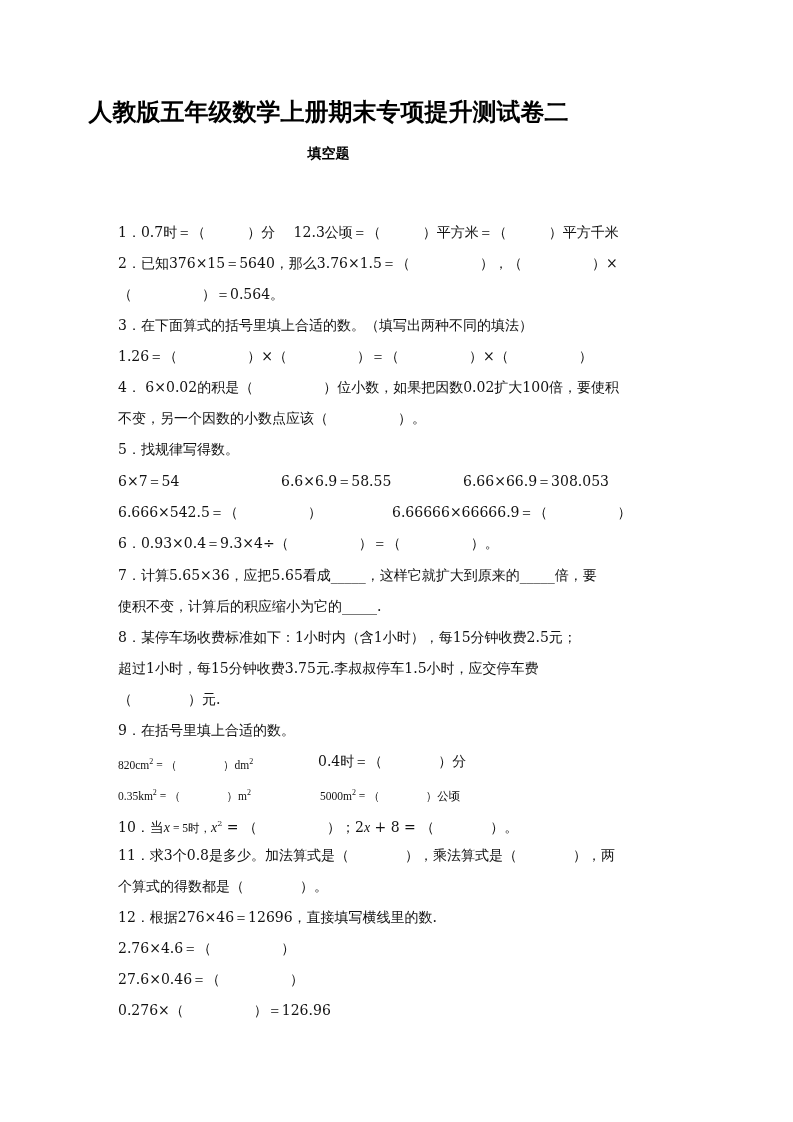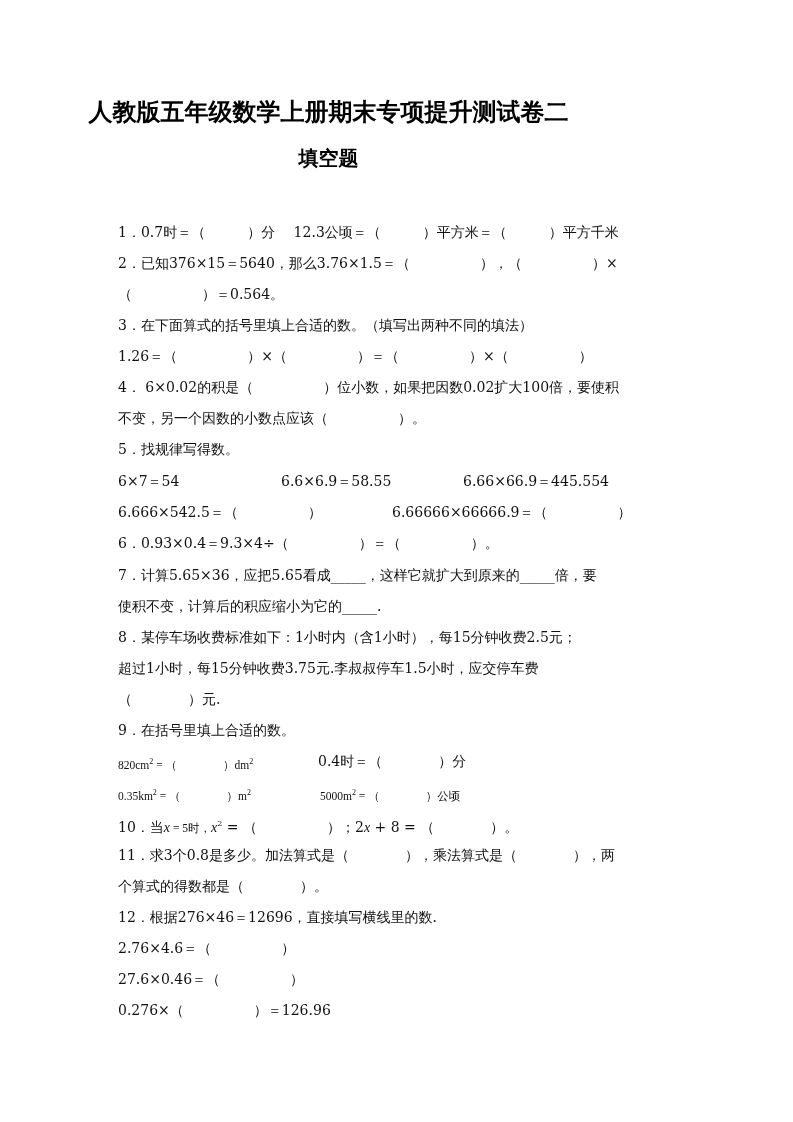--- a/index.html
+++ b/index.html
@@ -1,21 +1,21 @@
 <!DOCTYPE html>
 <html><head>
 <meta charset="utf-8">
 <style>
   html, body { margin:0; padding:0; background:#ffffff; }
   body { width:793px; height:1122px; position:relative; overflow:hidden;
          font-family:"DejaVu Serif","Liberation Serif",serif; color:#111; }
   .title { position:absolute; left:0; width:657px; text-align:center; font-weight:bold;
            font-family:"DejaVu Sans","Liberation Sans",sans-serif; color:#000; }
   .t1 { top:96px; font-size:24px; letter-spacing:0px; }
-  .t2 { top:145px; font-size:20px; }
+  .t2 { top:145px; font-size:14px; }
   .line { position:absolute; left:118px; font-size:14px; white-space:pre; line-height:18px; }
   .seg { position:absolute; white-space:pre; font-size:14px; line-height:18px; }
   .small { font-size:11.5px; font-family:"Liberation Serif","DejaVu Serif",serif; }
   sup { font-size:8px; }
   i { font-family:"Liberation Serif",serif; }
 </style>
 </head>
 <body>
 
 <div>
@@ -26,21 +26,21 @@
   <div class="line" style="top:254px">2．已知376×15＝5640，那么3.76×1.5＝（　　　　　），（　　　　　）×</div>
   <div class="line" style="top:285px">（　　　　　）＝0.564。</div>
   <div class="line" style="top:316px">3．在下面算式的括号里填上合适的数。（填写出两种不同的填法）</div>
   <div class="line" style="top:347px">1.26＝（　　　　　）×（　　　　　）＝（　　　　　）×（　　　　　）</div>
   <div class="line" style="top:378px">4． 6×0.02的积是（　　　　　）位小数，如果把因数0.02扩大100倍，要使积</div>
   <div class="line" style="top:409px">不变，另一个因数的小数点应该（　　　　　）。</div>
   <div class="line" style="top:440px">5．找规律写得数。</div>
 
   <div class="seg" style="top:472px;left:118px">6×7＝54</div>
   <div class="seg" style="top:472px;left:281px">6.6×6.9＝58.55</div>
-  <div class="seg" style="top:472px;left:463px">6.66×66.9＝445.554</div>
+  <div class="seg" style="top:472px;left:463px">6.66×66.9＝308.053</div>
 
   <div class="seg" style="top:503px;left:118px">6.666×542.5＝（　　　　　）</div>
   <div class="seg" style="top:503px;left:392px">6.66666×66666.9＝（　　　　　）</div>
 
   <div class="line" style="top:534px">6．0.93×0.4＝9.3×4÷（　　　　　）＝（　　　　　）。</div>
   <div class="line" style="top:566px">7．计算5.65×36，应把5.65看成_____，这样它就扩大到原来的_____倍，要</div>
   <div class="line" style="top:597px">使积不变，计算后的积应缩小为它的_____.</div>
   <div class="line" style="top:628px">8．某停车场收费标准如下：1小时内（含1小时），每15分钟收费2.5元；</div>
   <div class="line" style="top:659px">超过1小时，每15分钟收费3.75元.李叔叔停车1.5小时，应交停车费</div>
   <div class="line" style="top:690px">（　　　　）元.</div>

